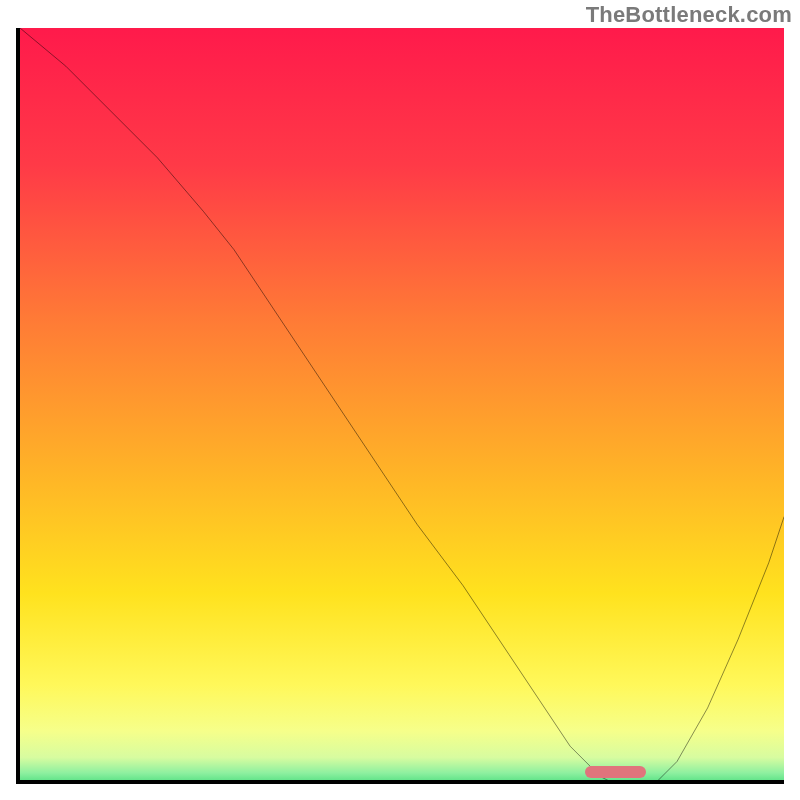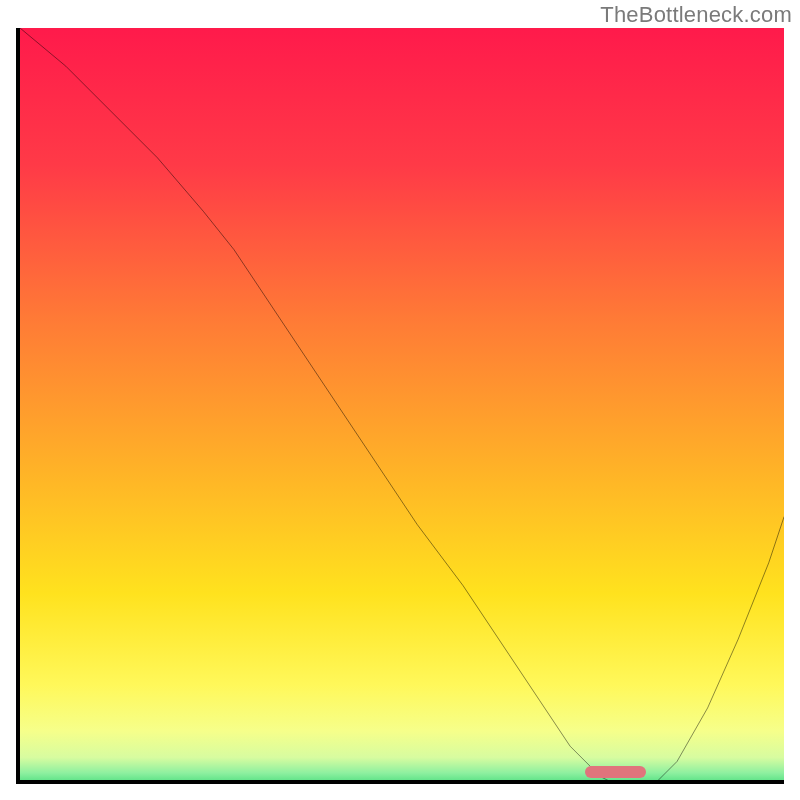--- a/index.html
+++ b/index.html
@@ -13,21 +13,21 @@
   .wrap {
     position: relative;
     width: 800px;
     height: 800px;
   }
   .watermark {
     position: absolute;
     top: 2px;
     right: 8px;
     font-size: 22px;
-    font-weight: 400;
+    font-weight: 700;
     color: #7a7a7a;
     letter-spacing: 0.2px;
     z-index: 5;
   }
   .plot {
     position: absolute;
     left: 16px;
     top: 28px;
     width: 768px;
     height: 756px;

